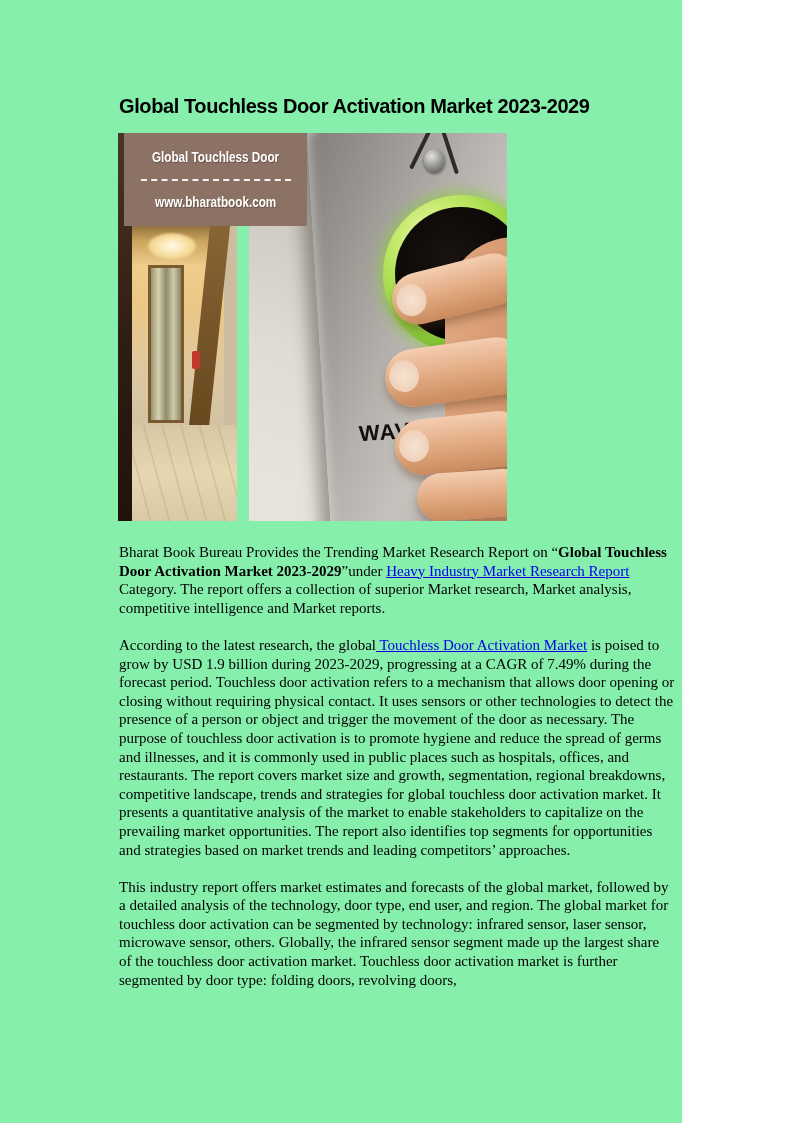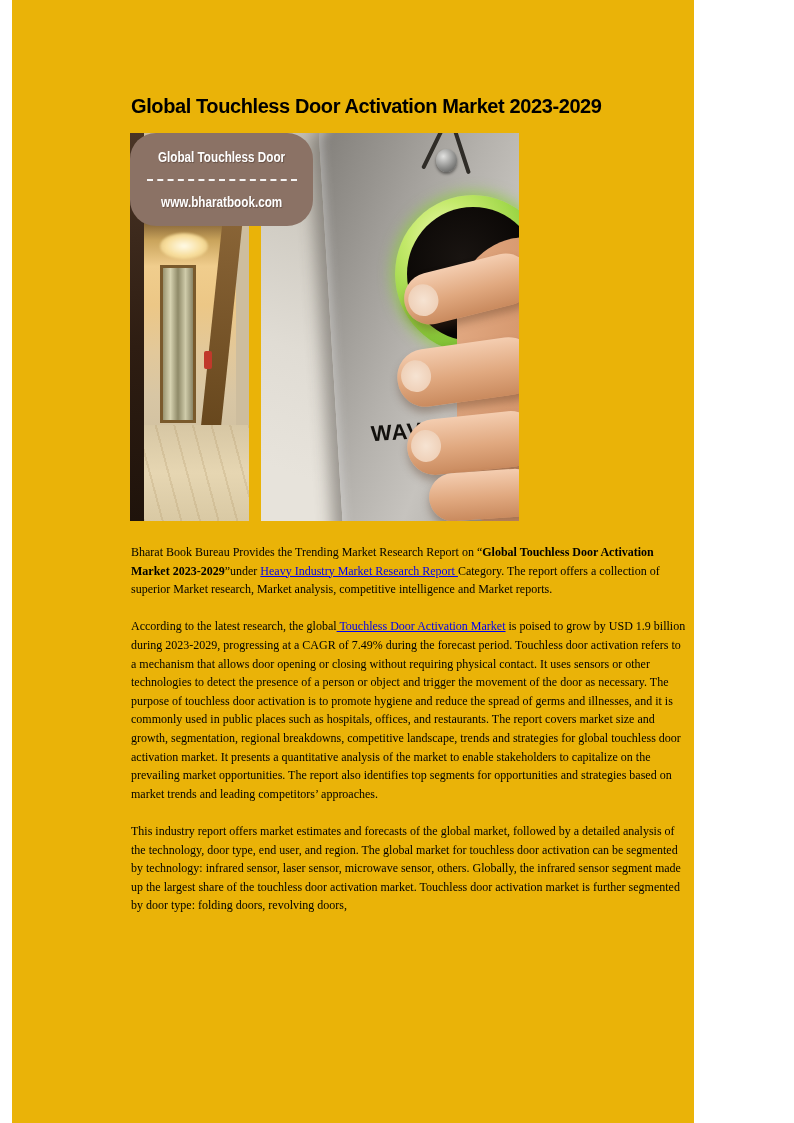--- a/index.html
+++ b/index.html
@@ -1,18 +1,18 @@
 <!DOCTYPE html>
 <html><head>
 <meta charset="utf-8">
 <style>
   html,body { margin:0; padding:0; background:#ffffff; }
   .page {
-    position:relative; width:682px; height:1123px; background:#eab308;
-    overflow:hidden; font-family:"Liberation Serif", serif; color:#000;margin-left:12px;
+    position:relative; width:682px; height:1123px; background:#86efac;
+    overflow:hidden; font-family:"Liberation Serif", serif; color:#000;
   }
 
   
   .title {
     position:absolute; left:119px; top:95px; margin:0;
     font-family:"Liberation Sans", sans-serif; font-weight:700;
     font-size:20px; letter-spacing:-0.4px; color:#000;
   }
 
   
@@ -72,32 +72,32 @@
     background:linear-gradient(180deg,#f4cdb0,#e0a87f 55%,#c98a5e);
     box-shadow:0 6px 8px rgba(80,50,30,.35); }
   .f1 { left:142px; top:130px; width:130px; height:52px; transform:rotate(-14deg); }
   .f2 { left:136px; top:210px; width:140px; height:58px; transform:rotate(-8deg); }
   .f3 { left:146px; top:282px; width:132px; height:56px; transform:rotate(-6deg); }
   .f4 { left:168px; top:338px; width:110px; height:48px; transform:rotate(-4deg); }
   .nail { position:absolute; left:4px; top:10px; width:30px; height:32px; border-radius:50%;
     background:radial-gradient(#f6e3d2,#ecc9ae); }
 
   
-  .overlay { position:absolute; left:0; top:0; width:183px; height:93px; z-index:5;
+  .overlay { position:absolute; left:6px; top:0; width:183px; height:93px; z-index:5;
     background:#8b7265; color:#fff; box-sizing:border-box; padding:3px 0;
     display:flex; flex-direction:column; align-items:center; justify-content:space-evenly;
-    font-family:"Liberation Sans", sans-serif; font-weight:700; text-align:center;border-radius:26px; }
+    font-family:"Liberation Sans", sans-serif; font-weight:700; text-align:center; }
   .ov-line span { display:inline-block; white-space:nowrap; font-size:15px;
     transform:scaleX(.78); transform-origin:center;
     text-shadow:1px 1px 1px rgba(60,40,30,.45); }
   .ov-divider { width:150px; border-top:2px dashed rgba(255,255,255,.92); height:0; }
 
   
   .body-text { position:absolute; left:119px; top:543px; width:556px;
-    font-size:12px; line-height:18.6px; }
+    font-size:15px; line-height:18.6px; }
   .body-text p { margin:0 0 18.6px 0; }
   .doc-link { color:#0000ee; text-decoration:underline; }
 </style>
 </head>
 <body>
 
 <div class="page">
 
   <h1 class="title">Global Touchless Door Activation Market 2023-2029</h1>
 

